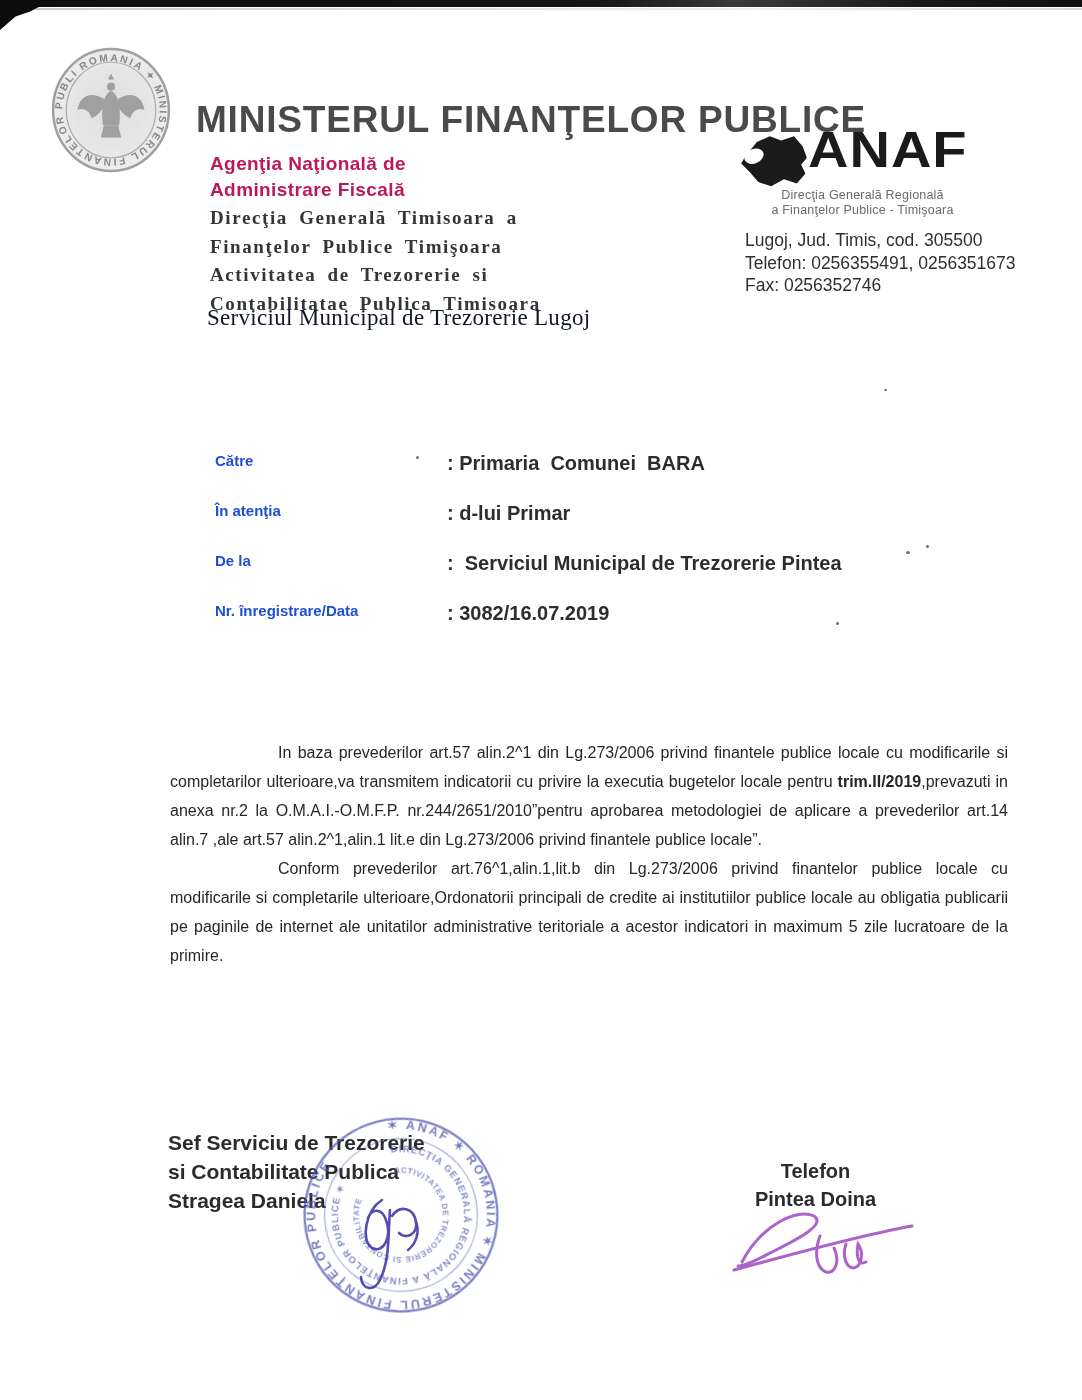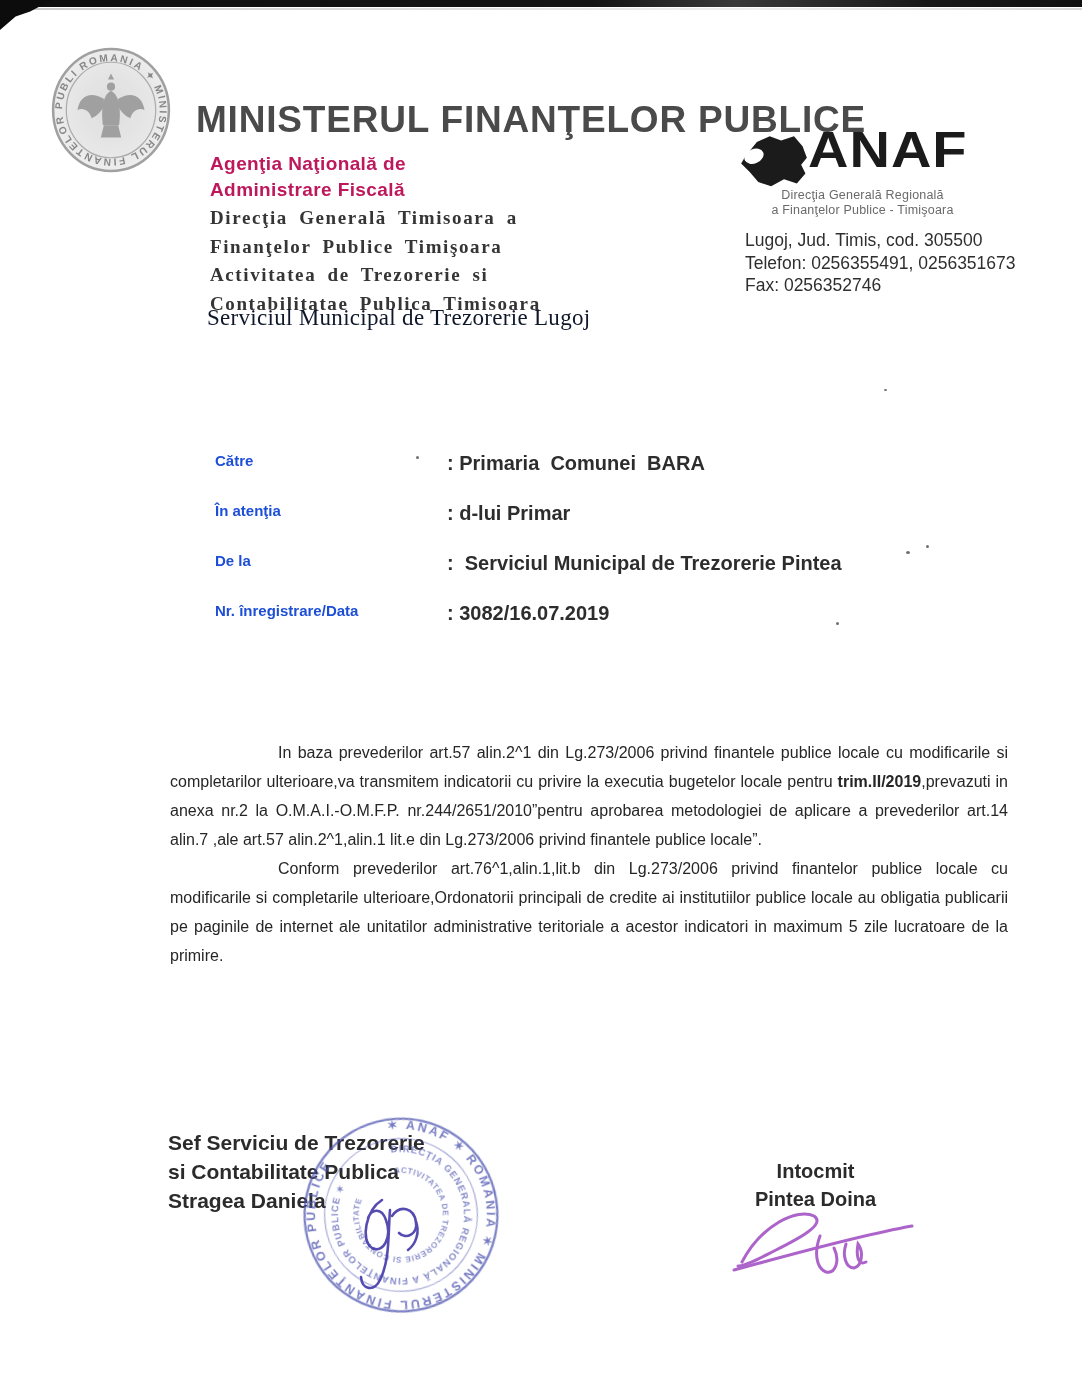--- a/index.html
+++ b/index.html
@@ -165,21 +165,21 @@
     <p>Conform prevederilor art.76^1,alin.1,lit.b din Lg.273/2006 privind finantelor publice locale  cu modificarile si completarile ulterioare,Ordonatorii principali de credite ai institutiilor publice locale au obligatia publicarii pe paginile de internet ale unitatilor administrative teritoriale a acestor indicatori in maximum 5 zile lucratoare de la primire.</p>
   </div>
 
   <div class="sig-left">
     <div>Sef Serviciu  de Trezorerie</div>
     <div>si Contabilitate Publica</div>
     <div>Stragea Daniela</div>
   </div>
 
   <div class="sig-right">
-    <div>Intocmit</div>
+    <div>Telefon</div>
     <div>Pintea Doina</div>
   </div>
 
   <div class="stamp-wrap">
     <svg width="222" height="210" viewBox="0 0 220 220">
       <defs>
         <path id="stampRingO" d="M 110 20 a 90 90 0 1 1 -0.1 0"></path>
         <path id="stampRingM" d="M 110 44 a 66 66 0 1 1 -0.1 0"></path>
         <path id="stampRingI" d="M 110 66 a 44 44 0 1 1 -0.1 0"></path>
       </defs>

